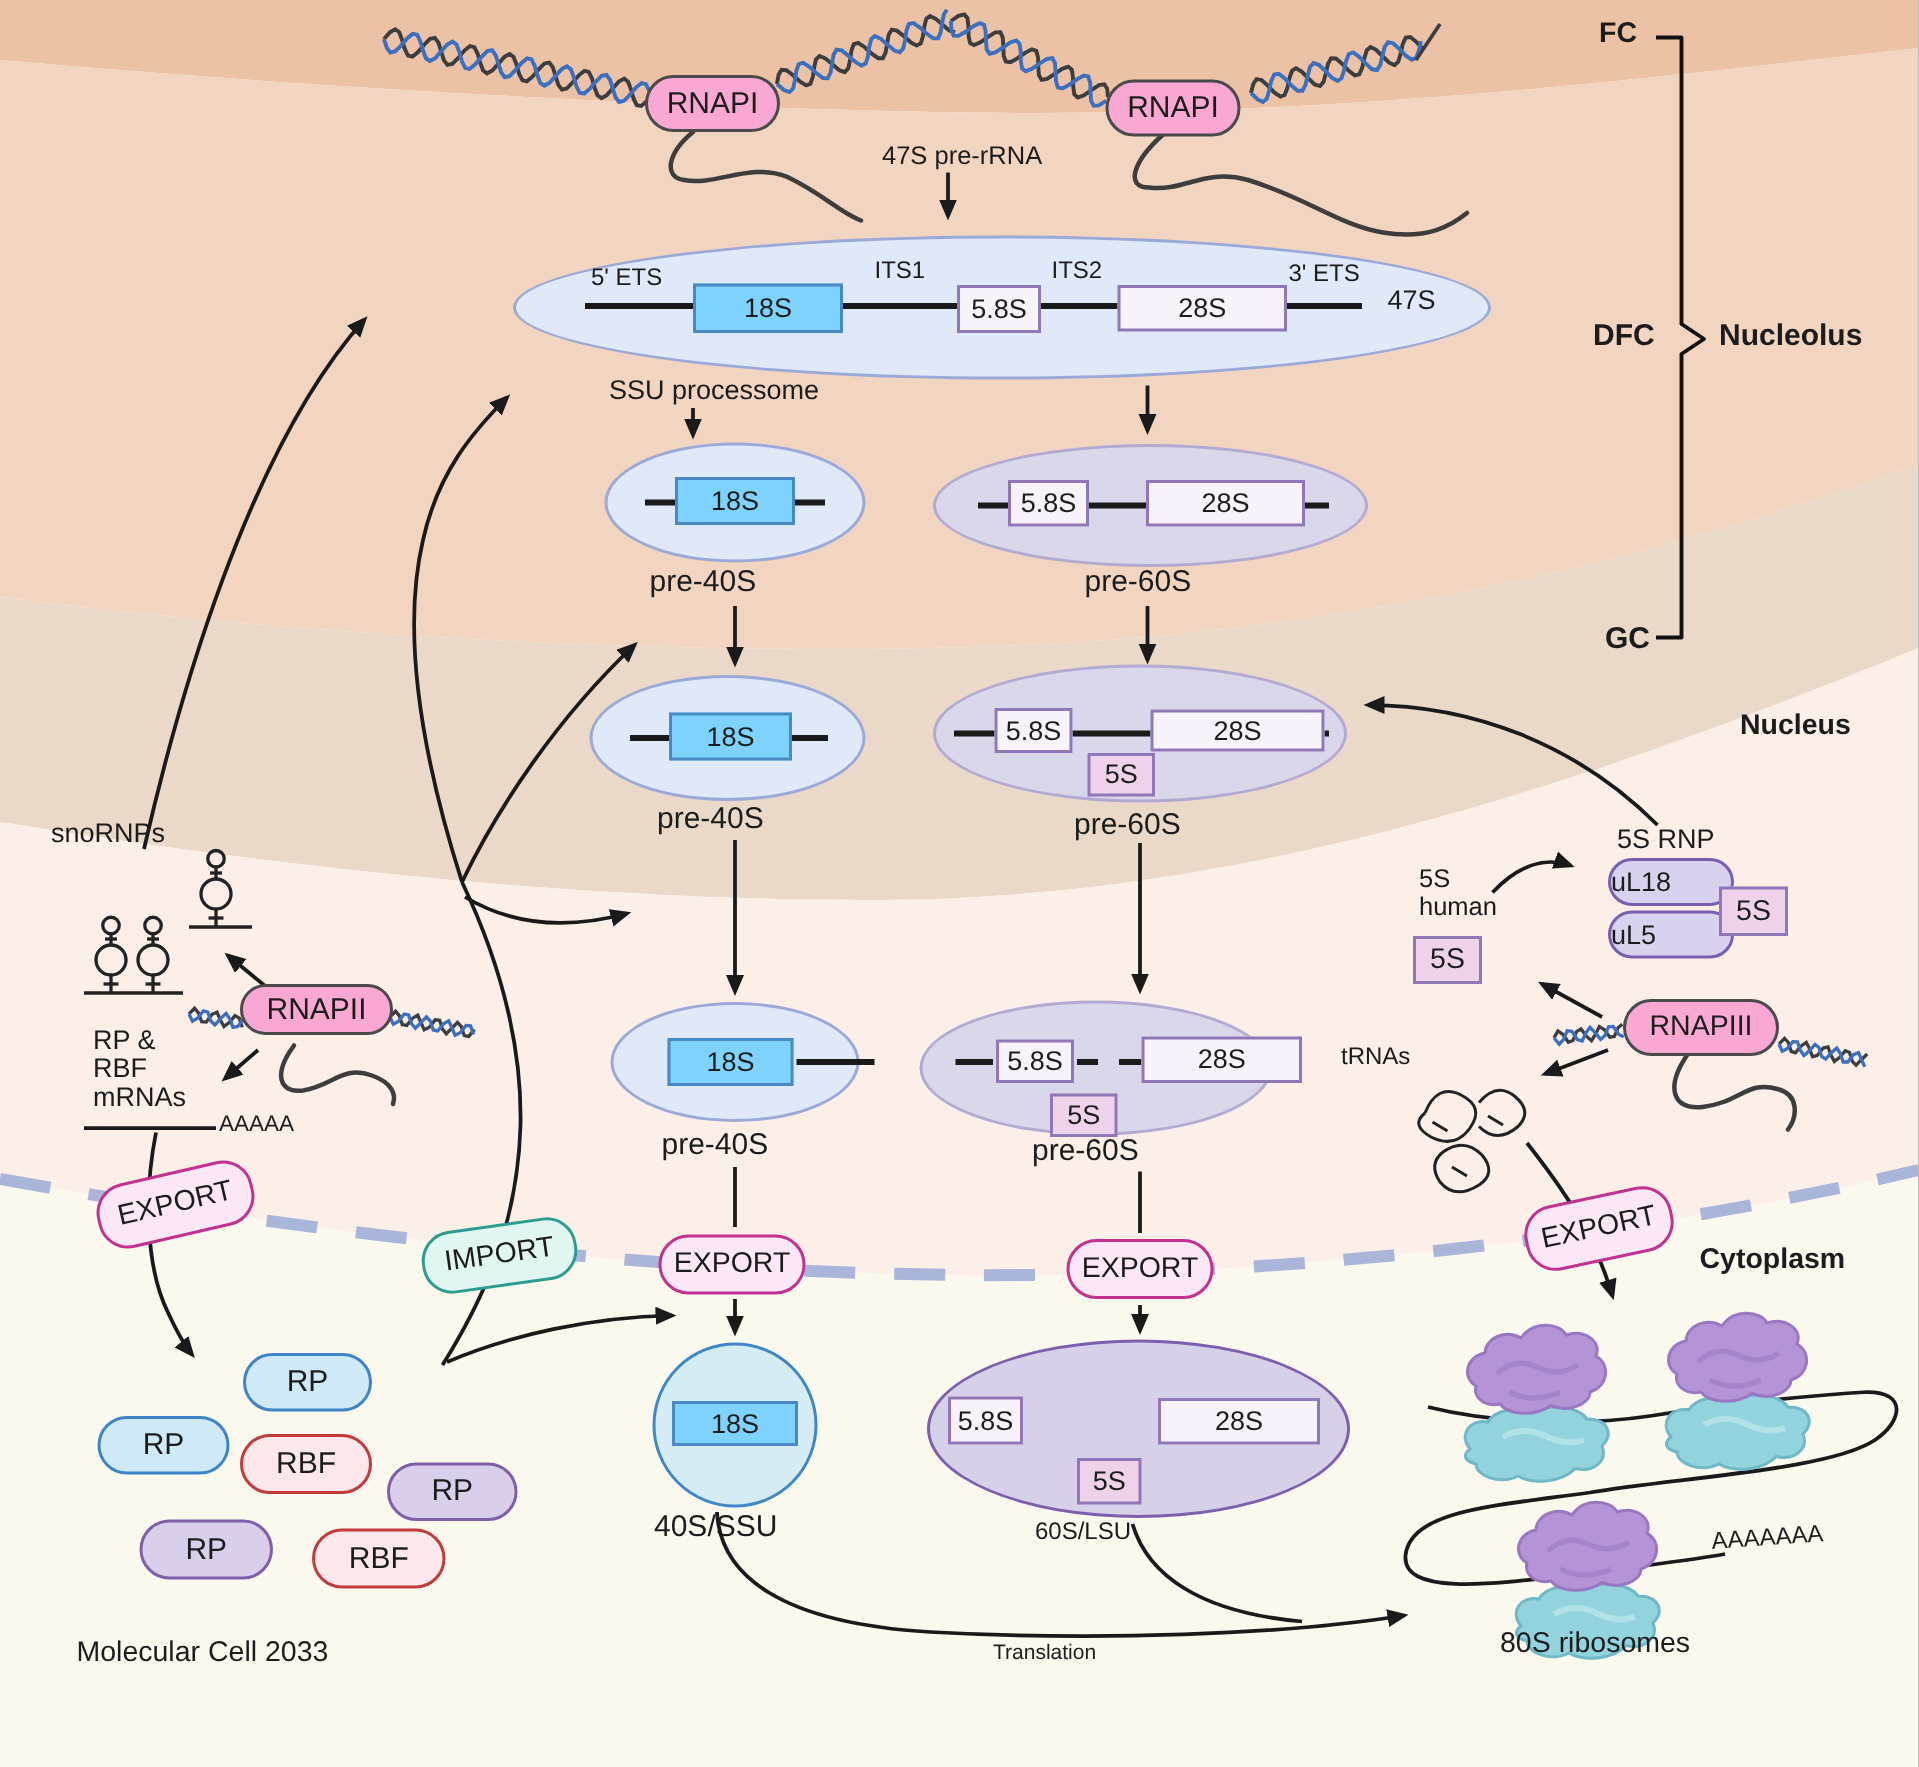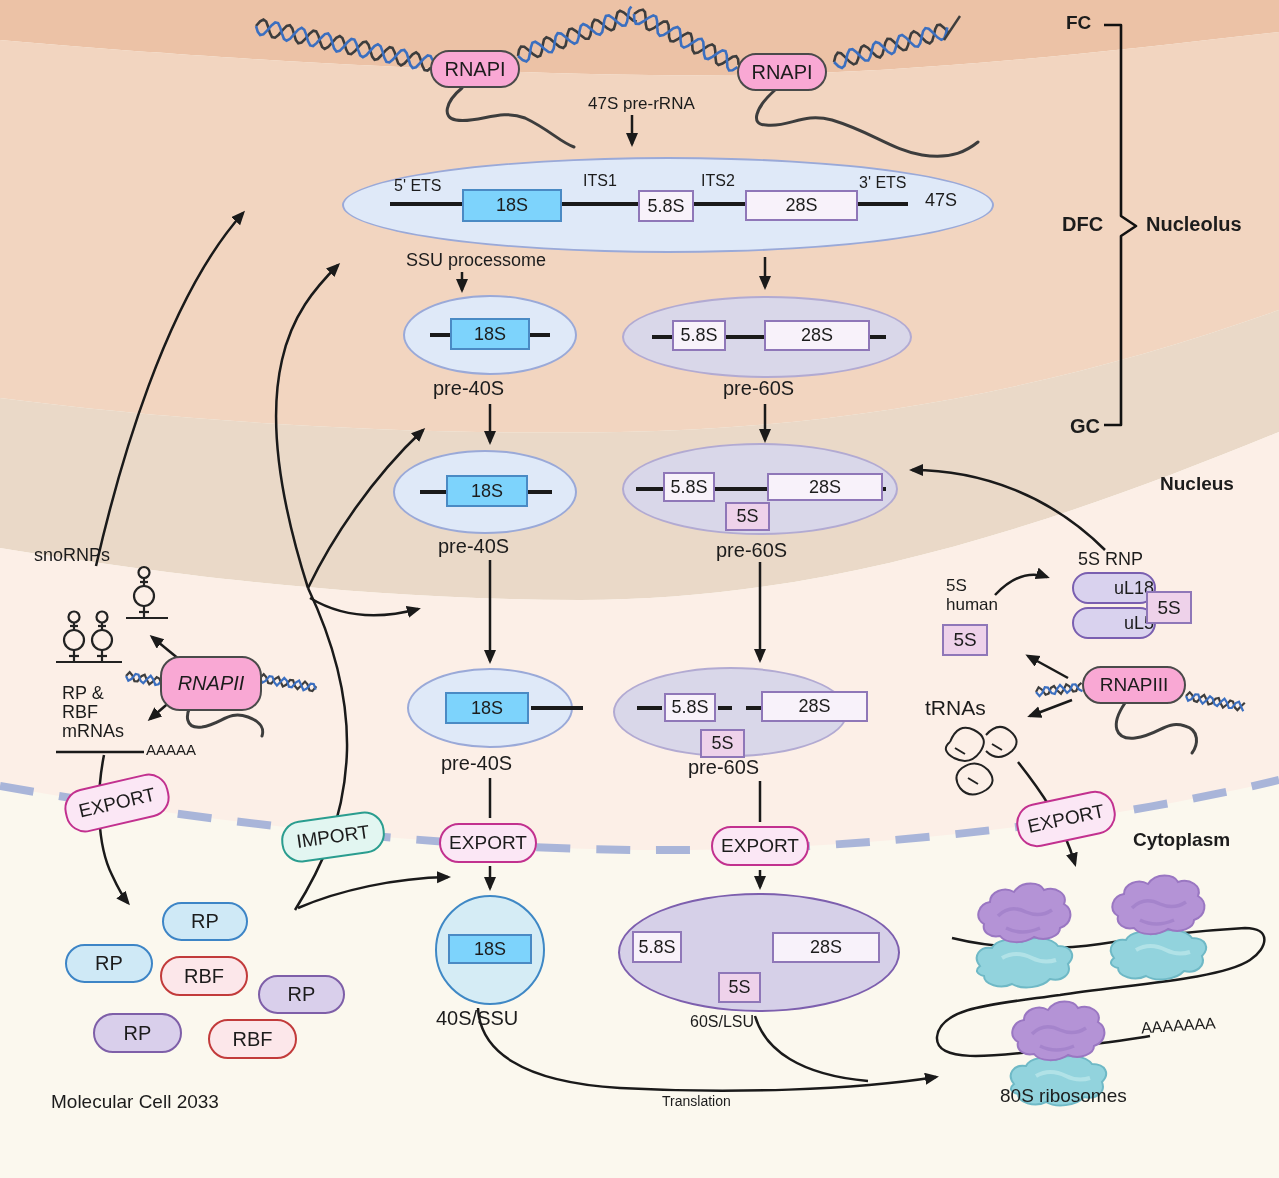--- a/index.html
+++ b/index.html
@@ -19,21 +19,21 @@
   .hline{position:absolute;background:#1a1a1a;height:3.5px;}
   .cap{position:absolute;box-sizing:border-box;border-radius:20px;display:flex;align-items:center;
        justify-content:center;font-size:20px;}
   .rnap{background:#f9a8d4;border:2.5px solid #4a4a4a;}
   .export{background:#fbe7f5;border:2.5px solid #c2318f;font-size:19px;}
   .import{background:#e2f6f1;border:2.5px solid #2a9d8f;font-size:19px;}
   .rp-blue{background:#cfe9f6;border:2.2px solid #3d85c6;}
   .rp-pur{background:#d9cfeb;border:2.2px solid #7e5fa8;}
   .rbf{background:#fce7ea;border:2.2px solid #c23b3b;}
   .ul{background:#d9d2ee;border:2px solid #7a5fb0;border-radius:16px;font-size:18px;
-      display:flex;align-items:center;justify-content:flex-end;position:absolute;box-sizing:border-box;}
+      display:flex;align-items:center;justify-content:flex-start;position:absolute;box-sizing:border-box;}
   #caption-strip{position:absolute;left:0;top:1122px;width:1279px;height:56px;background:#fefefc;}
 </style>
 </head>
 <body>
 
 <div id="stage">
 
 <svg class="abs" width="1279" height="1178" viewBox="0 0 1279 1178" style="left:0;top:0;">
   <defs>
     <marker id="ah" markerUnits="userSpaceOnUse" markerWidth="16" markerHeight="14" refX="11" refY="6" orient="auto">
@@ -241,21 +241,21 @@
 <div class="box pink-box" style="left:718px;top:972px;width:43px;height:31px;">
       <span>5S</span>
     </div>
 
 <div class="cap rnap" style="left:430px;top:50px;width:90px;height:38px;">
       <span>RNAPI</span>
     </div>
 <div class="cap rnap" style="left:737px;top:53px;width:90px;height:38px;">
       <span>RNAPI</span>
     </div>
-<div class="cap rnap" style="left:160px;top:656px;width:102px;height:55px;font-style:italic;">
+<div class="cap rnap" style="left:160px;top:656px;width:102px;height:34px;">
       <span>RNAPII</span>
     </div>
 <div class="cap rnap" style="left:1082px;top:666px;width:104px;height:38px;font-size:19px;">
       <span>RNAPIII</span>
     </div>
 
 <div class="cap export" style="left:64px;top:781px;width:106px;height:44px;transform:rotate(-13deg);">
       <span>EXPORT</span>
     </div>
 <div class="cap import" style="left:281px;top:816px;width:104px;height:42px;transform:rotate(-8deg);">
@@ -326,21 +326,21 @@
   <div>RBF</div>
   <div>mRNAs</div>
 </div>
 <div class="lbl" style="left:146px;top:741px;font-size:15px;">AAAAA</div>
 
 <div class="lbl" style="left:1078px;top:549px;font-size:18px;">5S RNP</div>
 <div class="lbl" style="left:946px;top:576px;font-size:17px;line-height:19px;">
   <div>5S</div>
   <div>human</div>
 </div>
-<div class="lbl" style="left:925px;top:696px;font-size:21px;">tRNAs</div>
+<div class="lbl" style="left:894px;top:696px;font-size:16px;">tRNAs</div>
 
 <div class="lbl" style="left:436px;top:1007px;font-size:20px;">40S/SSU</div>
 <div class="lbl" style="left:690px;top:1013px;font-size:16px;">60S/LSU</div>
 <div class="lbl" style="left:662px;top:1093px;font-size:14px;">Translation</div>
 <div class="lbl" style="left:1000px;top:1085px;font-size:19px;">80S ribosomes</div>
 <div class="lbl" style="left:1141px;top:1017px;font-size:16px;transform:rotate(-4deg);">AAAAAAA</div>
 
 <div class="lbl" style="left:51px;top:1091px;font-size:19px;">Molecular Cell 2033</div>
 
 

